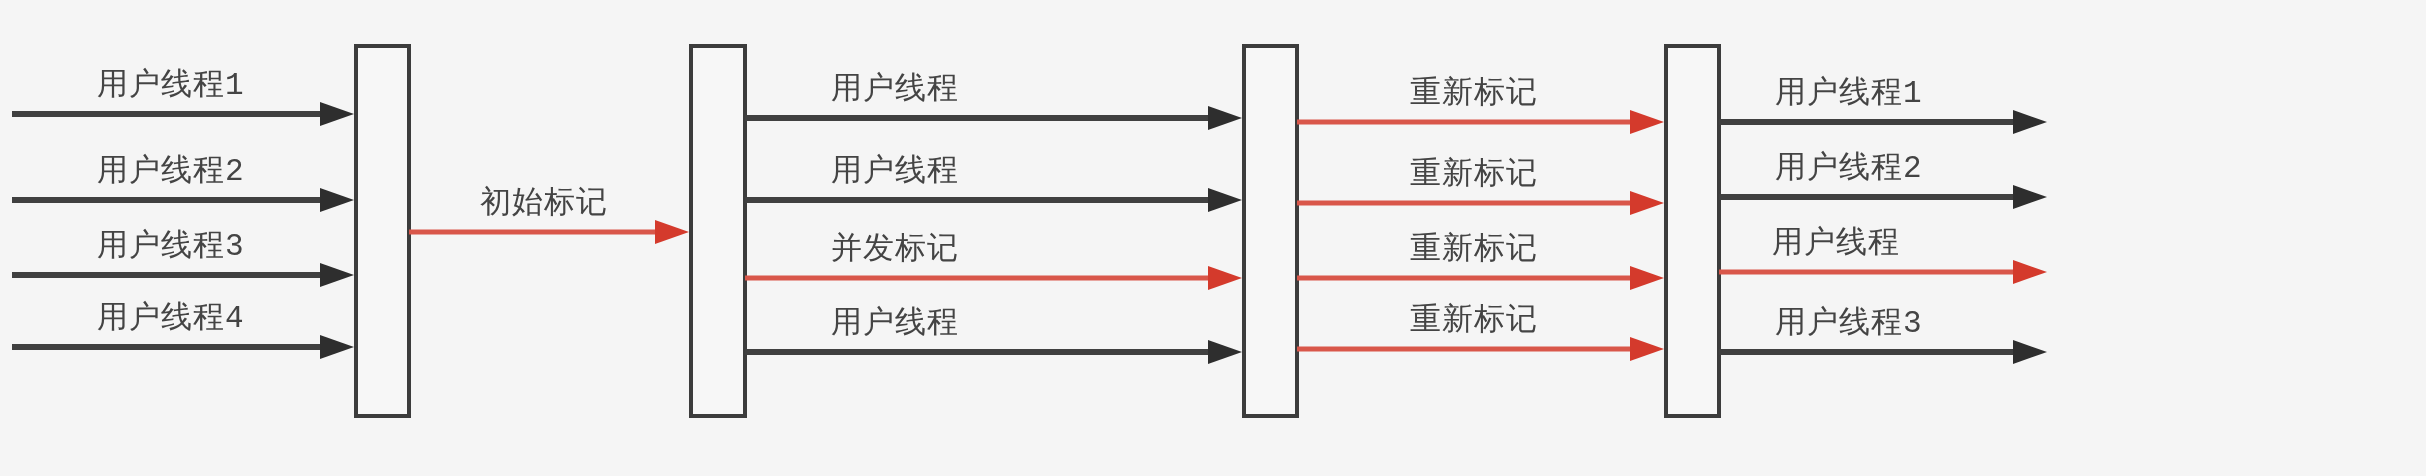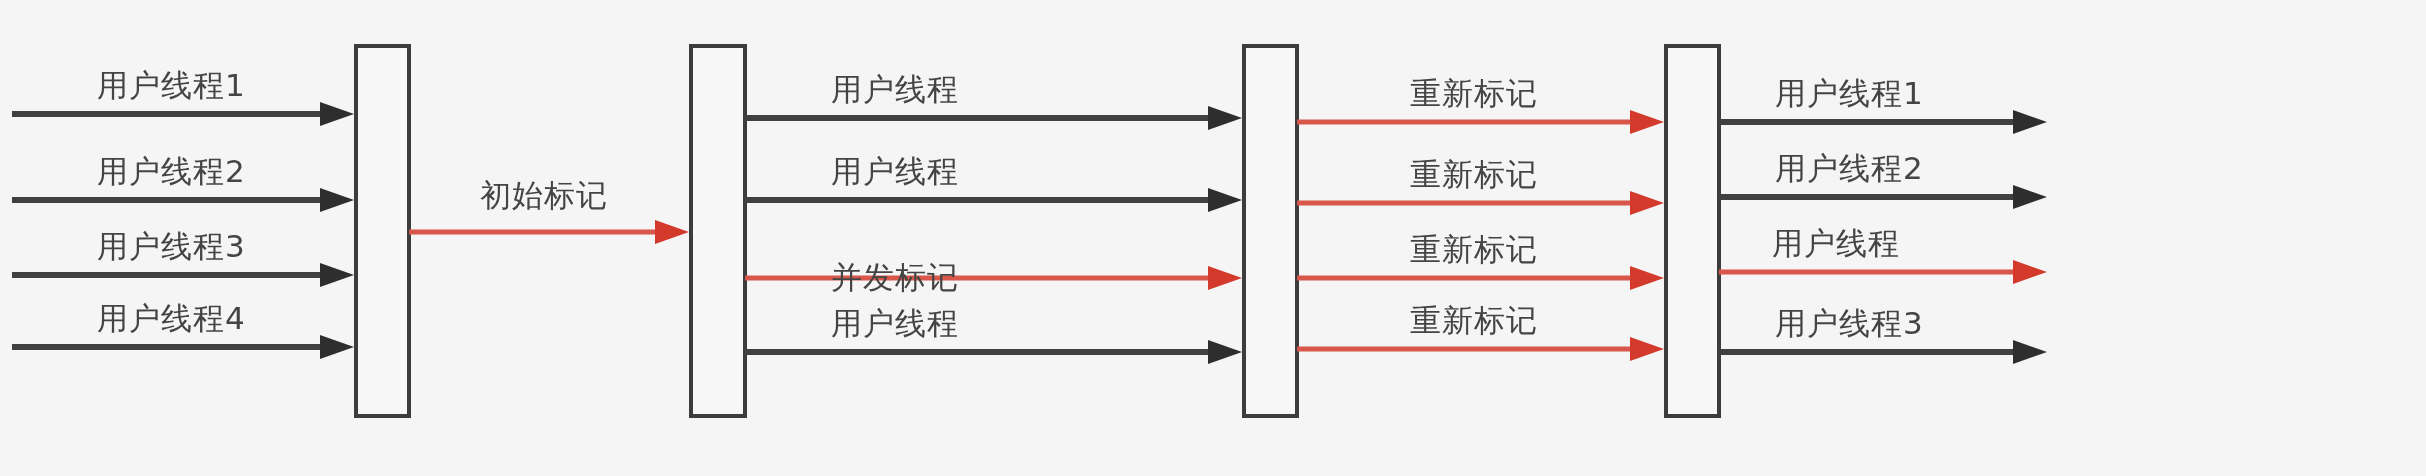--- a/index.html
+++ b/index.html
@@ -10,20 +10,21 @@
       font-family: "DejaVu Sans", "Liberation Sans", sans-serif;
     }
     #diagram { position: absolute; left: 0; top: 0; width: 2426px; height: 476px; }
     .label {
       position: absolute;
       font-size: 31px;
       color: #444444;
       white-space: nowrap;
       line-height: 1;
       letter-spacing: 1px;
+      font-family: Liberation Mono, monospace;
     }
   </style>
 </head>
 <body>
 
 <div id="diagram">
   <svg id="diagram-svg" width="2426" height="476" viewBox="0 0 2426 476" xmlns="http://www.w3.org/2000/svg" style="position:absolute;left:0;top:0;">
       <rect x="356" y="46" width="53" height="370" fill="#f7f7f7" stroke="#3c3c3c" stroke-width="4"></rect>
       <rect x="691" y="46" width="54" height="370" fill="#f7f7f7" stroke="#3c3c3c" stroke-width="4"></rect>
       <rect x="1244" y="46" width="53" height="370" fill="#f7f7f7" stroke="#3c3c3c" stroke-width="4"></rect>
@@ -71,24 +72,24 @@
         <polygon points="2013,260 2047,272 2013,284" fill="#d43a2c"></polygon>
         <line x1="1719" y1="352" x2="2015" y2="352" stroke="#404040" stroke-width="6"></line>
         <polygon points="2013,340 2047,352 2013,364" fill="#2e2e2e"></polygon>
       </g>
     </svg>
   <div id="label-layer">
       <div class="label" style="left: 97px; top: 70px; color: rgb(68, 68, 68);">用户线程1</div>
       <div class="label" style="left: 97px; top: 156px; color: rgb(68, 68, 68);">用户线程2</div>
       <div class="label" style="left: 97px; top: 231px; color: rgb(68, 68, 68);">用户线程3</div>
       <div class="label" style="left: 97px; top: 303px; color: rgb(68, 68, 68);">用户线程4</div>
-      <div class="label" style="left: 480px; top: 180px; color: rgb(68, 68, 68); text-align: center;">初始标记</div>
+      <div class="label" style="left: 480px; top: 188px; color: rgb(68, 68, 68); text-align: center;">初始标记</div>
       <div class="label" style="left: 831px; top: 74px; color: rgb(68, 68, 68);">用户线程</div>
       <div class="label" style="left: 831px; top: 156px; color: rgb(68, 68, 68);">用户线程</div>
-      <div class="label" style="left: 831px; top: 234px; color: rgb(68, 68, 68); margin-top: 28px;">并发标记</div>
+      <div class="label" style="left: 831px; top: 234px; color: rgb(68, 68, 68);">并发标记</div>
       <div class="label" style="left: 831px; top: 308px; color: rgb(68, 68, 68);">用户线程</div>
       <div class="label" style="left: 1410px; top: 78px; color: rgb(68, 68, 68);">重新标记</div>
       <div class="label" style="left: 1410px; top: 159px; color: rgb(68, 68, 68);">重新标记</div>
       <div class="label" style="left: 1410px; top: 234px; color: rgb(68, 68, 68);">重新标记</div>
       <div class="label" style="left: 1410px; top: 305px; color: rgb(68, 68, 68);">重新标记</div>
       <div class="label" style="left: 1775px; top: 78px; color: rgb(68, 68, 68);">用户线程1</div>
       <div class="label" style="left: 1775px; top: 153px; color: rgb(68, 68, 68);">用户线程2</div>
       <div class="label" style="left: 1772px; top: 228px; color: rgb(68, 68, 68);">用户线程</div>
       <div class="label" style="left: 1775px; top: 308px; color: rgb(68, 68, 68);">用户线程3</div>
     </div>

